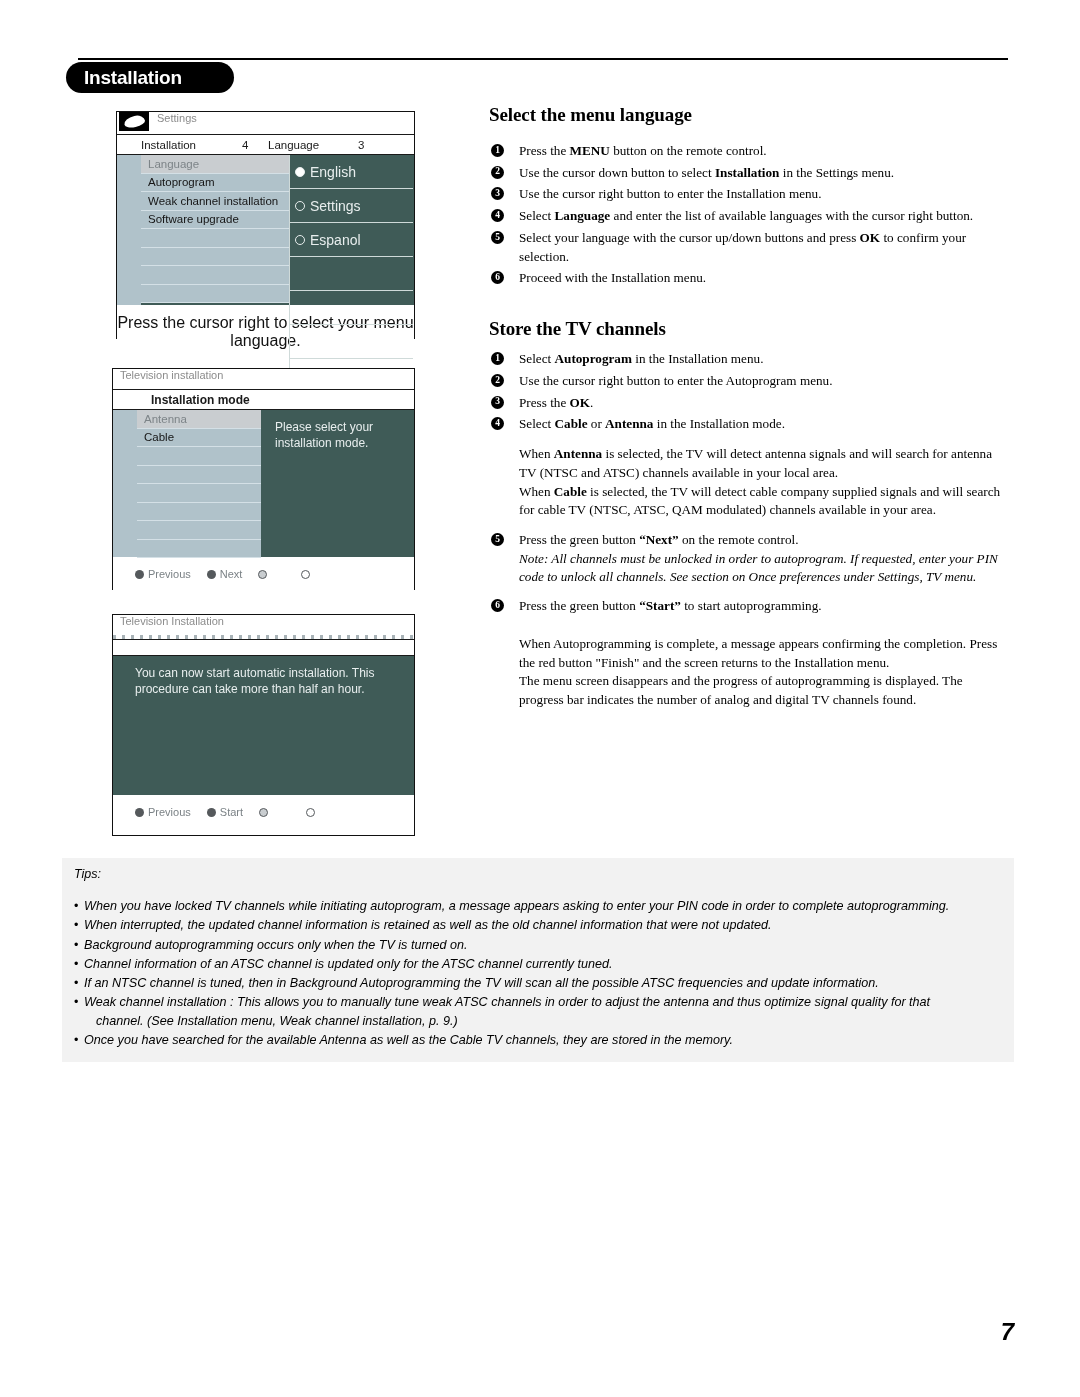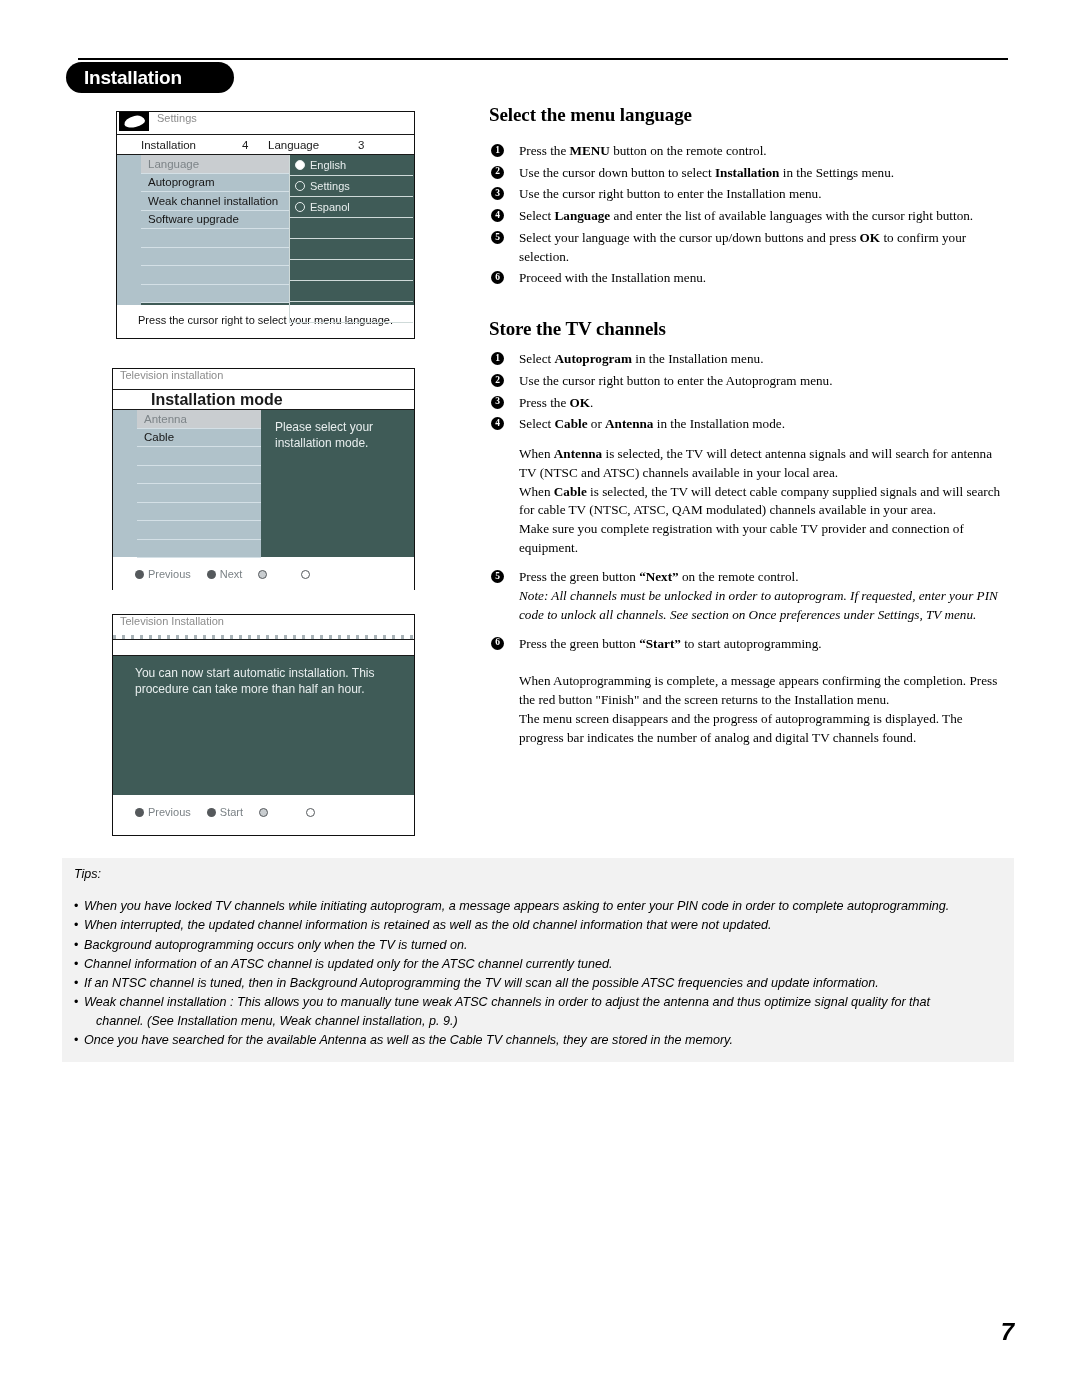--- a/index.html
+++ b/index.html
@@ -129,50 +129,50 @@
     color: #7d8488;
   }
   .menu-row.blank { color: transparent; }
 
   .tv-right {
     flex: 1;
     background: #3f5b57;
     position: relative;
   }
   .opt-row {
-    height: 21px;
+    height: 34px;
     border-bottom: 1px solid #cfdad9;
     border-left: 1px solid #cfdad9;
-    font-size: 11px;
+    font-size: 14px;
     color: #e8eeee;
     display: flex;
     align-items: center;
     padding-left: 5px;
     box-sizing: border-box;
   }
   .radio {
     width: 8px; height: 8px;
     border-radius: 50%;
     border: 1.5px solid #e8eeee;
     margin-right: 5px;
     flex: none;
     background: transparent;
   }
   .radio.on { background: #ffffff; }
 
   .tv-help {
     background: #fff;
-    font-size: 11px;
+    font-size: 16px;
     color: #111;
     text-align: center;
     padding-top: 9px;
   }
 
   
-  .tv-breadbar.indent { padding-left: 38px; font-weight: bold; font-size: 16px; }
+  .tv-breadbar.indent { padding-left: 38px; font-weight: bold; font-size: 12px; }
   .info-pane {
     font-size: 12px;
     color: #e8eeee;
     padding: 9px 10px 0 14px;
     line-height: 1.35;
   }
   .tv-footer {
     background: #fff;
     height: 34px;
     display: flex;
@@ -436,21 +436,20 @@
 
   <ol class="steps">
     <li><span class="num">1</span><span>Select <b>Autoprogram</b> in the Installation menu.</span></li>
     <li><span class="num">2</span><span>Use the cursor right button to enter the Autoprogram menu.</span></li>
     <li><span class="num">3</span><span>Press the <b>OK</b>.</span></li>
     <li><span class="num">4</span><span>Select <b>Cable</b> or <b>Antenna</b> in the Installation mode.</span></li>
   </ol>
 
   <div class="para">When <b>Antenna</b> is selected, the TV will detect antenna signals and will search for antenna TV (NTSC and ATSC) channels available in your local area.</div>
   <div class="para tight">When <b>Cable</b> is selected, the TV will detect cable company supplied signals and will search for cable TV (NTSC, ATSC, QAM modulated) channels available in your area.</div>
-  <div class="para tight">Make sure you complete registration with your cable TV provider and connection of equipment.</div>
 
   <ol class="steps" style="margin-top:11px;">
     <li><span class="num">5</span><span>Press the green button <b>“Next”</b> on the remote control.</span>
       <div class="para note" style="margin-left:0;">Note: All channels must be unlocked in order to autoprogram. If requested, enter your PIN code to unlock all channels. See section on Once preferences under Settings, TV menu.</div>
     </li>
     <li style="margin-top:10px;"><span class="num">6</span><span>Press the green button <b>“Start”</b> to start autoprogramming.</span>
       <div class="para gap" style="margin-left:0;">When Autoprogramming is complete, a message appears confirming the completion. Press the red button "Finish" and the screen returns to the Installation menu.</div>
       <div class="para tight" style="margin-left:0;">The menu screen disappears and the progress of autoprogramming is displayed. The progress bar indicates the number of analog and digital TV channels found.</div>
     </li>
   </ol>

